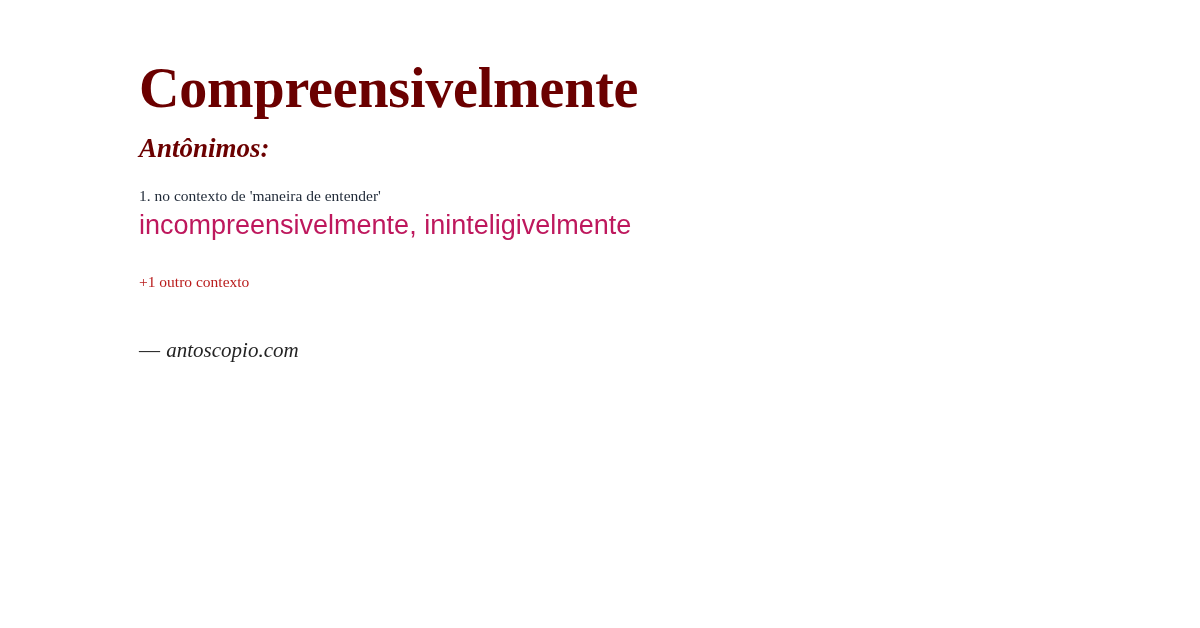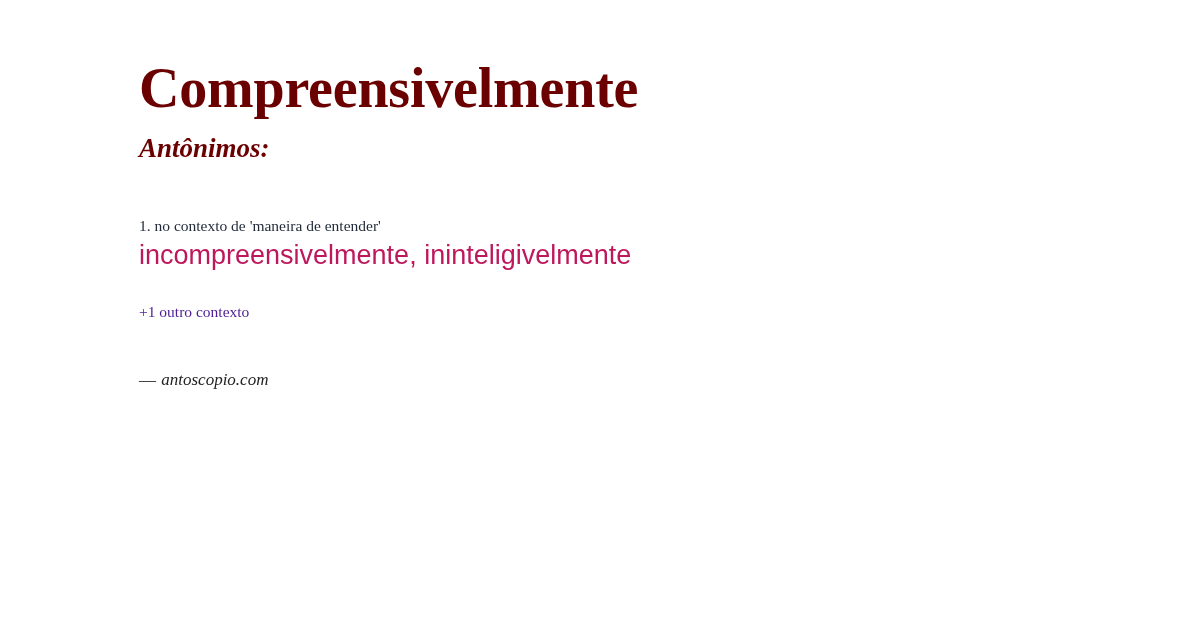--- a/index.html
+++ b/index.html
@@ -50,21 +50,21 @@
     font-style: italic;
     font-size: 27px;
     line-height: 32px;
     color: #6b0000;
     margin: 12px 0 0 0;
     white-space: nowrap;
   }
 
   
   .senses {
-    margin-top: 52px;
+    margin-top: 22px;
   }
 
   .sense {
     margin-bottom: 30px;
   }
 
   .sense-context {
     font-family: "Liberation Serif", "DejaVu Serif", serif;
     font-size: 15.5px;
     line-height: 20px;
@@ -80,30 +80,30 @@
     color: #be185d;
     margin: 0;
     white-space: nowrap;
   }
 
   
   .more-contexts {
     font-family: "Liberation Serif", "DejaVu Serif", serif;
     font-size: 15.5px;
     line-height: 20px;
-    color: #4c1d95;
+    color: #b91c1c;
     margin: 28px 0 0 0;
     white-space: nowrap;
   }
 
   
   .attribution {
     font-family: "Liberation Serif", "DejaVu Serif", serif;
     font-style: italic;
-    font-size: 17px;
+    font-size: 21px;
     line-height: 26px;
     color: #232323;
     margin: 45px 0 0 0;
     white-space: nowrap;
   }
   .attribution .dash {
     font-style: normal;
     letter-spacing: 1px;
   }
 </style>

